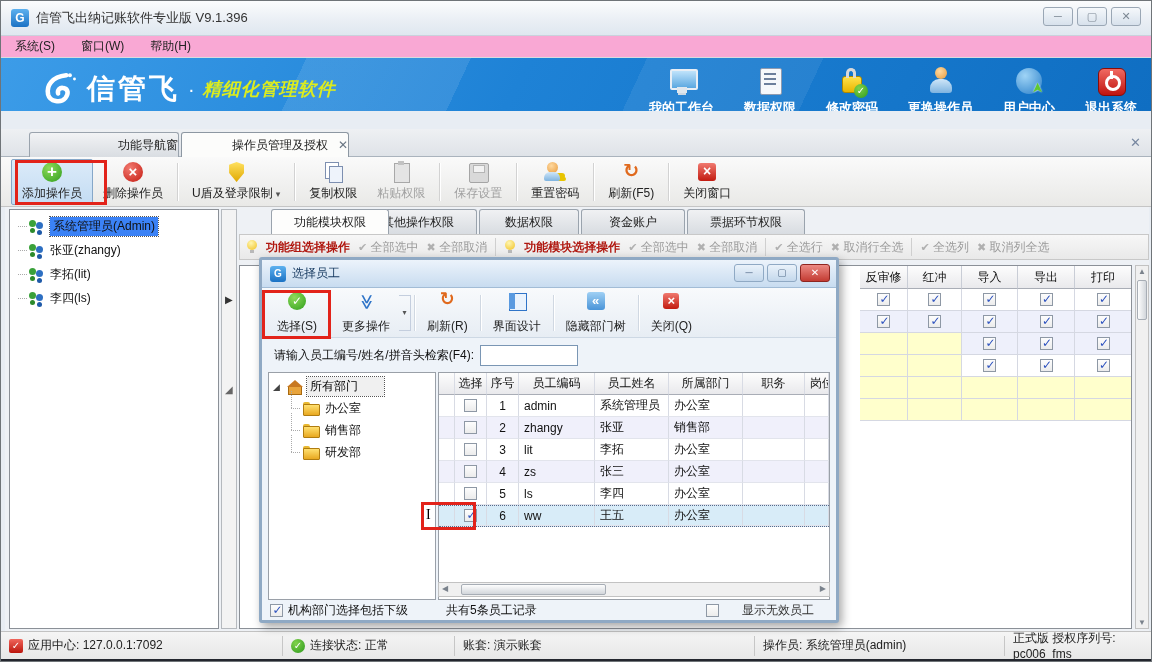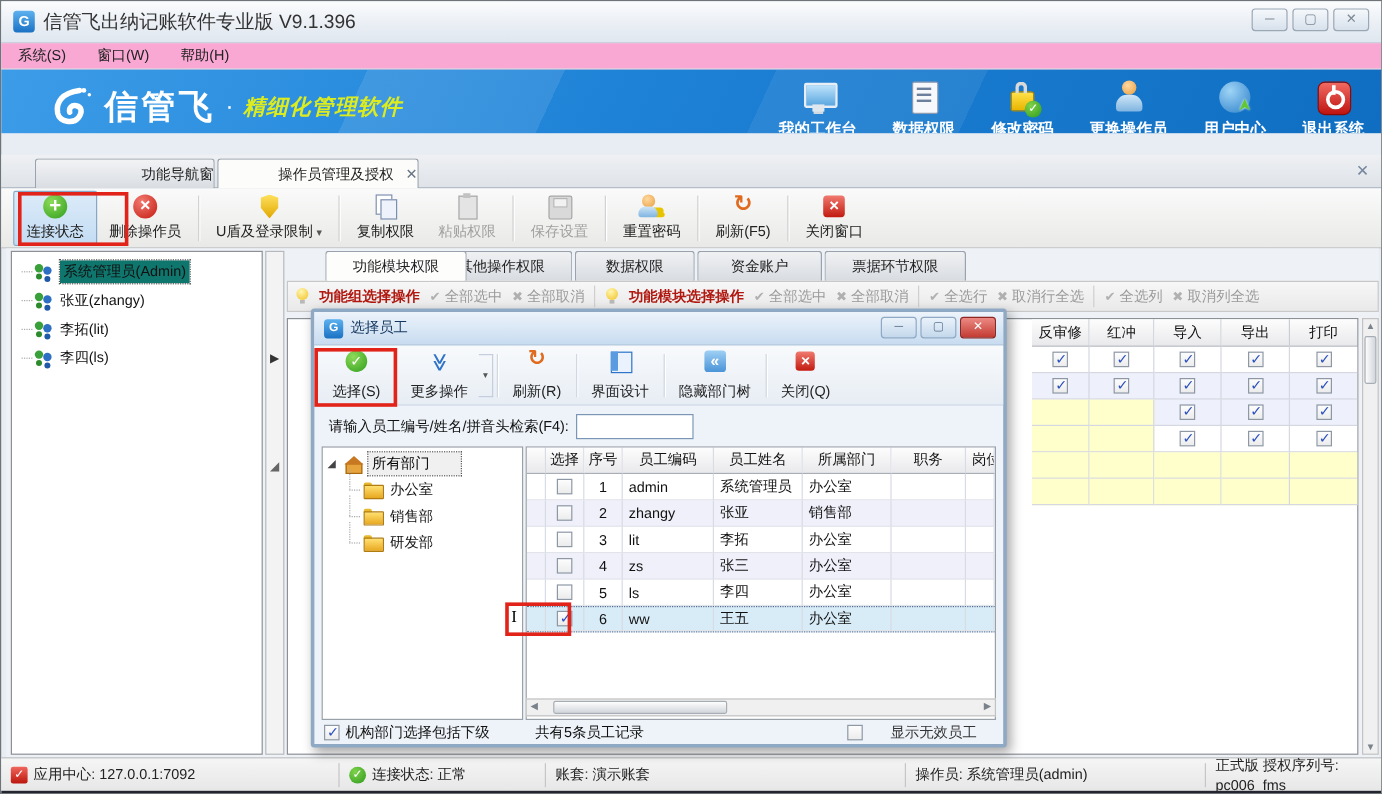--- a/index.html
+++ b/index.html
@@ -2,21 +2,21 @@
 <html><head>
 <meta charset="utf-8">
 <style>
   * { margin:0; padding:0; box-sizing:border-box; }
   html,body { width:1152px; height:662px; overflow:hidden; }
   body { font-family:"Liberation Sans","DejaVu Sans",sans-serif; font-size:12px; background:#e8edf3; border:1px solid #6f7478; position:relative; }
 
   
   .titlebar { position:absolute; left:0; top:0; width:1150px; height:35px; background:linear-gradient(#fbfcfd,#e9eef4 60%,#dfe7f0); border-bottom:1px solid #c9d2dc; display:flex; align-items:center; padding:0 10px; }
   .app-ico { width:18px; height:18px; border-radius:3px; background:linear-gradient(#5db1ef,#1b72c4); color:#fff; font-weight:bold; font-size:12px; text-align:center; line-height:18px; margin-right:7px; }
-  .title-text { color:#333; font-size:16px; }
+  .title-text { color:#333; font-size:13px; }
   .win-btns { position:absolute; right:10px; top:6px; display:flex; gap:4px; }
   .win-btn { width:30px; height:19px; border:1px solid #9aa7b5; border-radius:3px; background:linear-gradient(#f5f8fb,#d7e1ec); color:#7d8894; text-align:center; line-height:17px; font-size:11px; font-weight:bold; }
 
   .menubar { position:absolute; left:0; top:35px; width:1150px; height:22px; background:#f9a8d4; border-bottom:1px solid #d9dcdf; display:flex; align-items:center; gap:26px; padding-left:14px; color:#222; }
 
   
   .banner { position:absolute; left:0; top:57px; width:1150px; height:53px; background:linear-gradient(118deg,#3c9ce8 0%,#1e82d6 45%,#0f6ec2 100%); overflow:hidden; }
   .banner::before { content:""; position:absolute; left:0; top:0; width:100%; height:100%; background:linear-gradient(115deg,transparent 26%,rgba(255,255,255,.10) 26%,rgba(255,255,255,.10) 40%,transparent 40%,transparent 55%,rgba(255,255,255,.07) 55%,rgba(255,255,255,.07) 70%,transparent 70%); }
   .brand { position:absolute; left:38px; top:12px; display:flex; align-items:center; }
   .brand-name { color:#fff; font-size:28px; font-weight:bold; letter-spacing:3px; margin-left:8px; }
@@ -68,21 +68,21 @@
   .ti-reset::after { content:""; position:absolute; left:0; top:11px; width:16px; height:9px; background:linear-gradient(#cfe6f8,#7fb4e0); border-radius:6px 6px 2px 2px; }
   .ti-reset .key { position:absolute; right:0; bottom:2px; width:9px; height:4px; background:#e8c400; border-radius:2px; box-shadow:-2px -3px 0 1px #e8c400; }
   .ti-refresh::before { content:"↻"; position:absolute; left:0; top:-2px; width:22px; text-align:center; color:#e06a1e; font-size:19px; font-weight:bold; }
   .ti-closewin::before { content:"×"; position:absolute; left:2px; top:2px; width:18px; height:18px; border-radius:3px; background:linear-gradient(#f0796f,#c21b10); color:#fff; font-weight:bold; font-size:14px; line-height:17px; text-align:center; }
   .drop { color:#555; font-size:9px; margin-left:3px; }
 
   
   .content { position:absolute; left:4px; top:206px; width:1144px; height:424px; background:#eef1f5; }
   .op-tree { position:absolute; left:4px; top:2px; width:210px; height:420px; background:#fff; border:1px solid #8b9097; padding-top:4px; }
   .op-item { display:flex; align-items:center; gap:6px; height:24px; padding-left:18px; position:relative; color:#111; }
-  .op-item.selected .op-label { background:#0f766e; outline:1px dotted #555; padding:1px 3px; }
+  .op-item.selected .op-label { background:#3b82f6; outline:1px dotted #555; padding:1px 3px; }
   .op-item::before { content:""; position:absolute; left:8px; top:12px; width:9px; height:0; border-top:1px dotted #aaa; }
   .users-ico { width:16px; height:14px; position:relative; flex:none; }
   .users-ico::before { content:""; position:absolute; left:1px; top:1px; width:7px; height:7px; border-radius:50%; background:#3aa13a; box-shadow:0 7px 0 -1px #2c8a2c; }
   .users-ico::after { content:""; position:absolute; right:1px; top:3px; width:7px; height:7px; border-radius:50%; background:#2d6fc2; box-shadow:0 7px 0 -1px #1f5aa8; }
 
   .row-marker-col { position:absolute; left:216px; top:2px; width:16px; height:420px; background:#f3f3f3; border:1px solid #b5b9be; }
   .row-marker-col .mk1 { position:absolute; left:3px; top:84px; color:#333; font-size:10px; }
   .row-marker-col .mk2 { position:absolute; left:3px; top:174px; color:#666; font-size:10px; }
 
   .perm-tabs { position:absolute; left:234px; top:0; width:910px; height:27px; }
@@ -246,21 +246,21 @@
 
 <div class="tabstrip">
   <div class="tab inactive"><span>功能导航窗</span></div>
   <div class="tab active"><span>操作员管理及授权</span><span class="tclose">✕</span></div>
   <div class="strip-close">✕</div>
 </div>
 
 <div class="mtoolbar">
   <div class="tbtn pressed">
     <span class="ti ti-add"></span>
-    <span>连接状态</span>
+    <span>添加操作员</span>
   </div>
   <div class="tbtn">
     <span class="ti ti-del"></span>
     <span>删除操作员</span>
   </div>
   <div class="tsep"></div>
   <div class="tbtn">
     <span class="ti ti-shield"></span>
     <span><span>U盾及登录限制</span><span class="drop">▾</span></span>
   </div>

